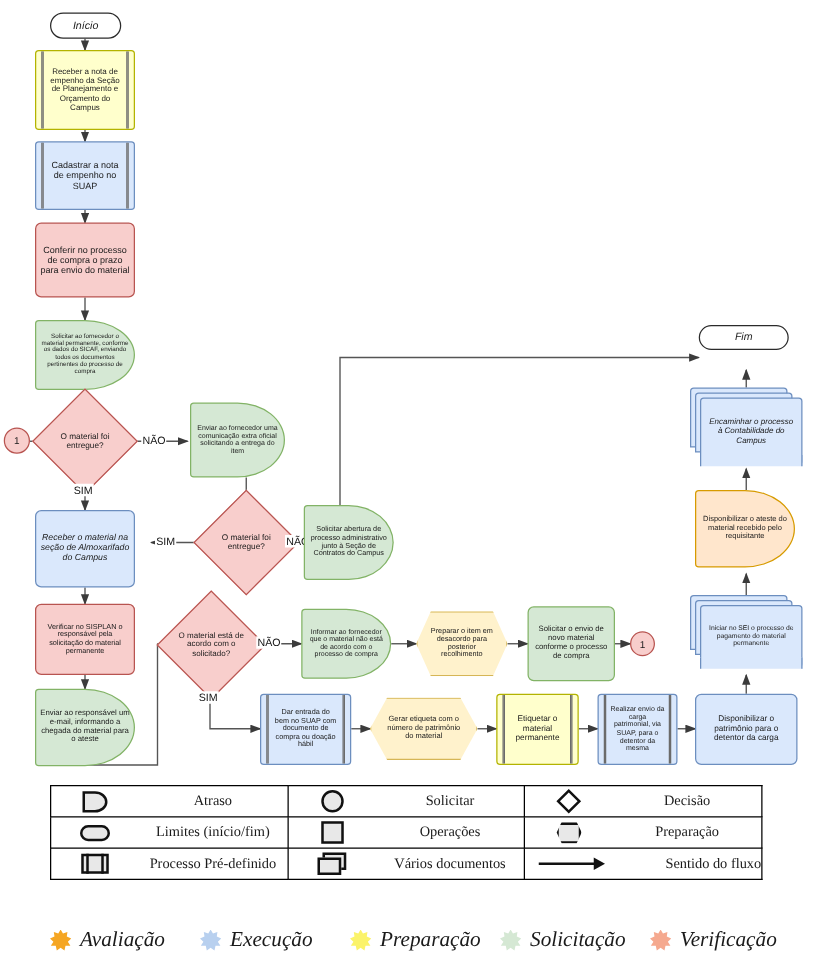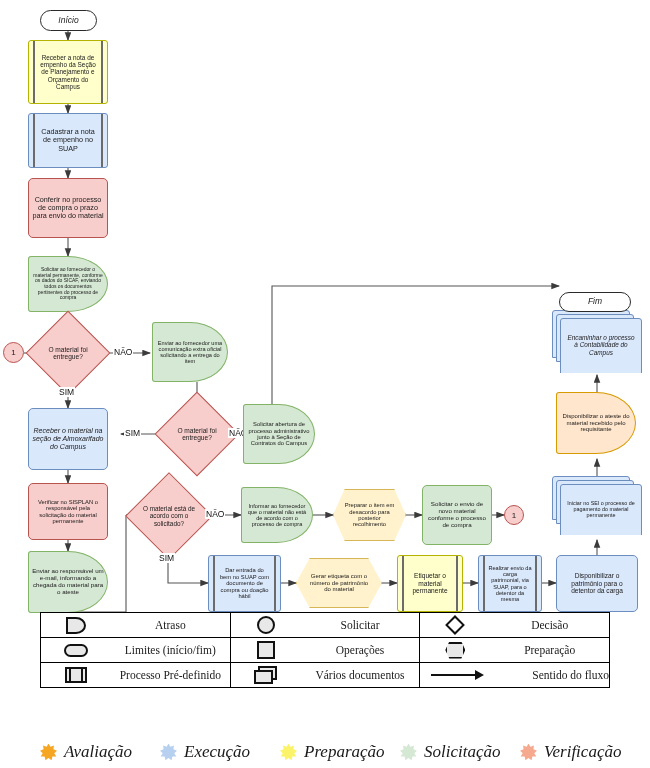--- a/index.html
+++ b/index.html
@@ -117,21 +117,21 @@
 
   .lbl {
     position:absolute; font-size:8.5px; font-weight:normal;
     color:#111; background:#fff; padding:0 1px;
   }
 
   .italic { font-style: italic; }
 
   
   #legend {
-    position:absolute; left:40px; top:612px; width:519px;
+    position:absolute; left:40px; top:628px; width:519px;
   }
   table.leg {
     border-collapse: collapse; width:570px;
     font-family:"Liberation Serif", serif;
     background:#fff;
   }
   table.leg td { border:1px solid #000; height:25px; padding:0; }
   .cell { display:flex; align-items:center; height:100%; }
   .icocell { width:70px; display:flex; align-items:center; justify-content:center; }
   .txtcell { flex:1; text-align:center; font-size:11.5px; }
@@ -392,21 +392,21 @@
   <div class="docs" style="left:552px; top:310px; width:90px; height:62px;">
     <div class="sheet" style="left:0; top:0; width:78px; height:48px;"></div>
     <div class="sheet" style="left:4px; top:4px; width:78px; height:48px;"></div>
     <div class="front"></div>
     <div class="wave"></div>
     <div class="dtxt" style="font-size:6.4px; padding:0 7px;">
       <span class="italic">Encaminhar o processo à Contabilidade do Campus</span>
     </div>
   </div>
 
-  <div class="node term" style="left:559px; top:292px; width:72px; height:20px; font-size:8.5px;">
+  <div class="node term" style="left:559px; top:260px; width:72px; height:20px; font-size:8.5px;">
     <span>Fim</span>
   </div>
 
 </div>
 
 <div id="legend">
   <table class="leg">
     <tbody>
       <tr>
         <td style="width:190px;">

